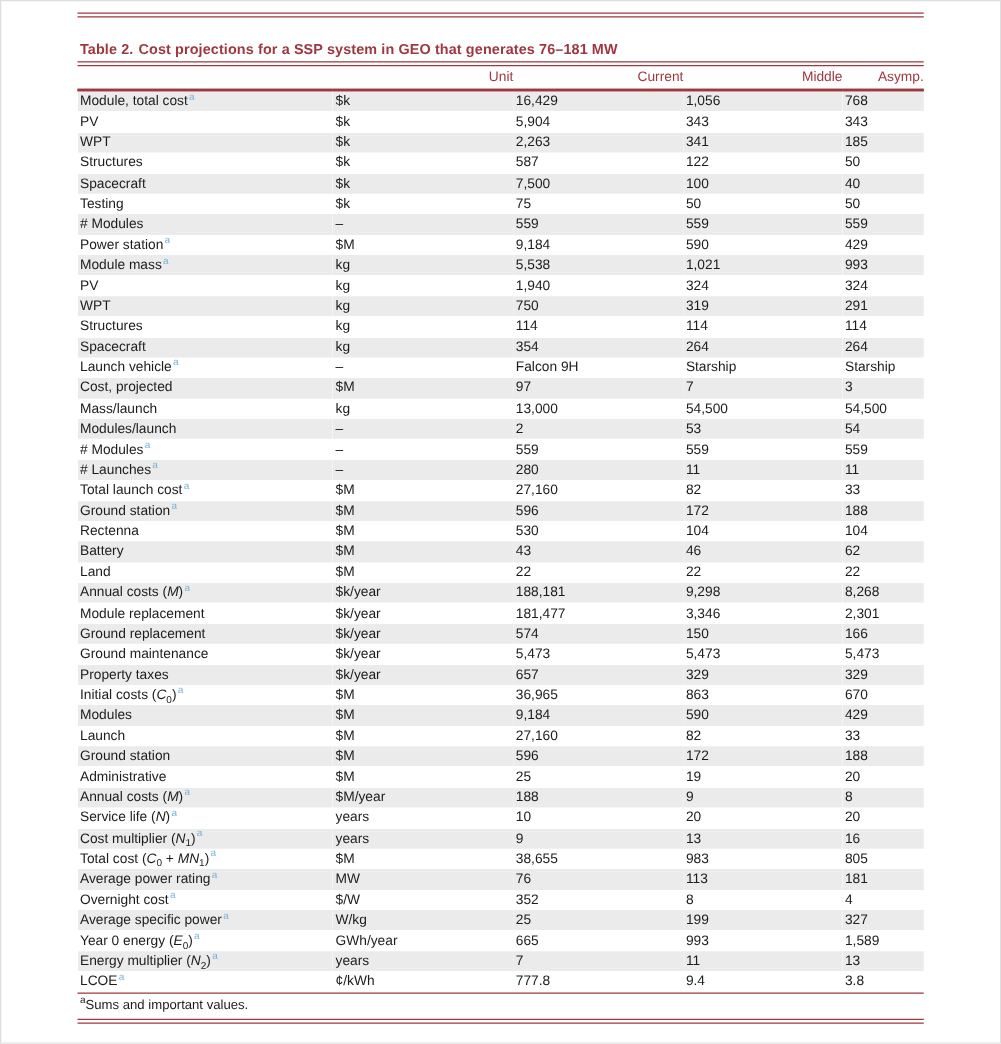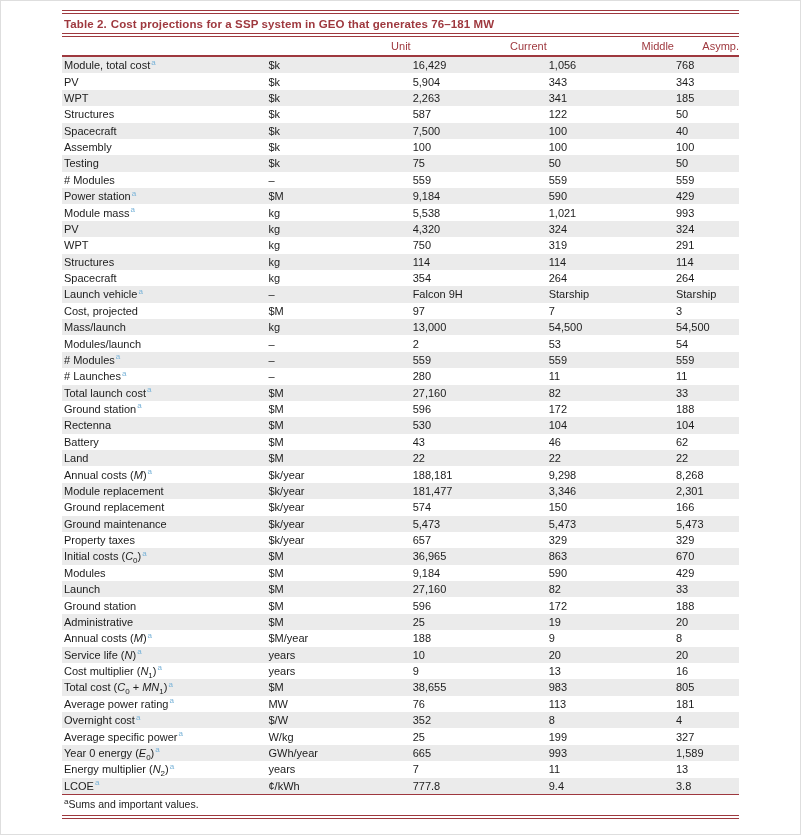--- a/index.html
+++ b/index.html
@@ -7,21 +7,21 @@
     width:801px;height:835px;box-sizing:border-box;
     background:#ffffff;border:1px solid #dedede;
     font-family:"Liberation Sans",sans-serif;
     overflow:hidden;
   }
   .card{margin:9px 61px 0 61px;}
   .table-title{
     border-top:4px double #9e383e;
     border-bottom:4px double #9e383e;
     color:#9e383e;font-weight:bold;font-size:11.5px;
-    padding:4px 2px 3px 2px;letter-spacing:0.1px;
+    padding:20px 2px 3px 2px;letter-spacing:0.1px;
   }
   .table-title .t-label{margin-right:4px;}
   table{width:100%;border-collapse:collapse;table-layout:fixed;}
   col.c-label{width:30.2%;}
   col.c-unit{width:21.3%;}
   col.c-current{width:20.1%;}
   col.c-middle{width:18.8%;}
   col.c-asymp{width:9.6%;}
   thead th{
     color:#9e383e;text-align:right;font-weight:normal;font-size:11px;
@@ -103,27 +103,20 @@
             <td>50</td>
           </tr>
           <tr>
             <td>Spacecraft</td>
             <td>$k</td>
             <td>7,500</td>
             <td>100</td>
             <td>40</td>
           </tr>
           <tr>
-            <td>Assembly</td>
-            <td>$k</td>
-            <td>100</td>
-            <td>100</td>
-            <td>100</td>
-          </tr>
-          <tr>
             <td>Testing</td>
             <td>$k</td>
             <td>75</td>
             <td>50</td>
             <td>50</td>
           </tr>
           <tr>
             <td># Modules</td>
             <td>–</td>
             <td>559</td>
@@ -140,21 +133,21 @@
           <tr>
             <td>Module mass<sup class="fn">a</sup></td>
             <td>kg</td>
             <td>5,538</td>
             <td>1,021</td>
             <td>993</td>
           </tr>
           <tr>
             <td>PV</td>
             <td>kg</td>
-            <td>4,320</td>
+            <td>1,940</td>
             <td>324</td>
             <td>324</td>
           </tr>
           <tr>
             <td>WPT</td>
             <td>kg</td>
             <td>750</td>
             <td>319</td>
             <td>291</td>
           </tr>

